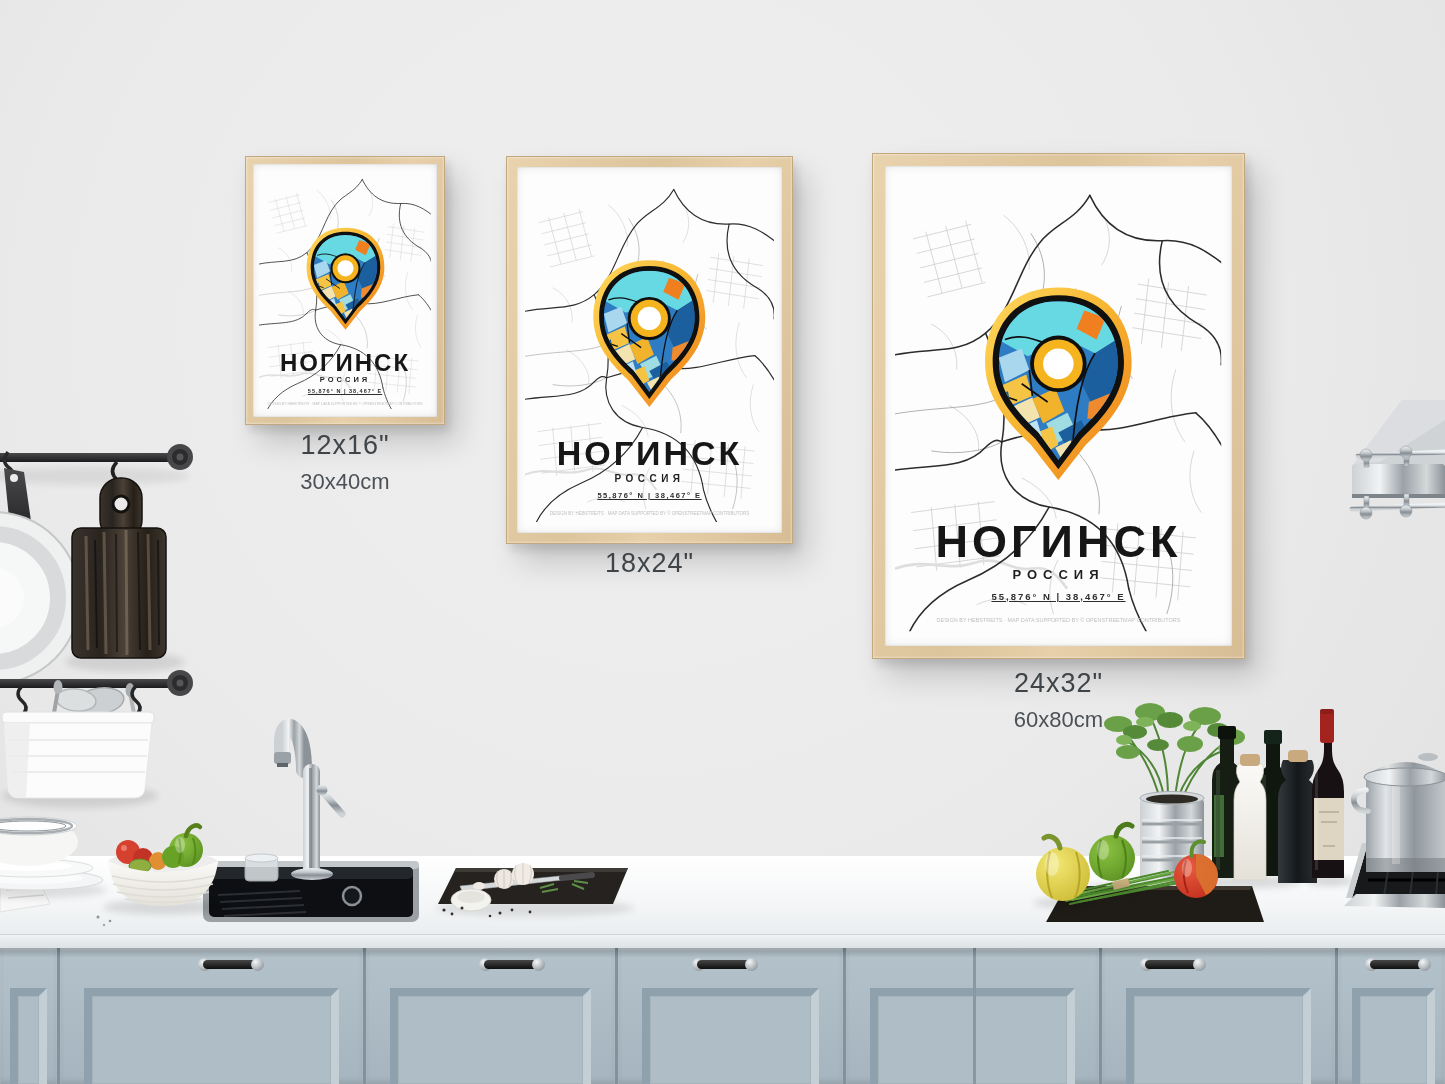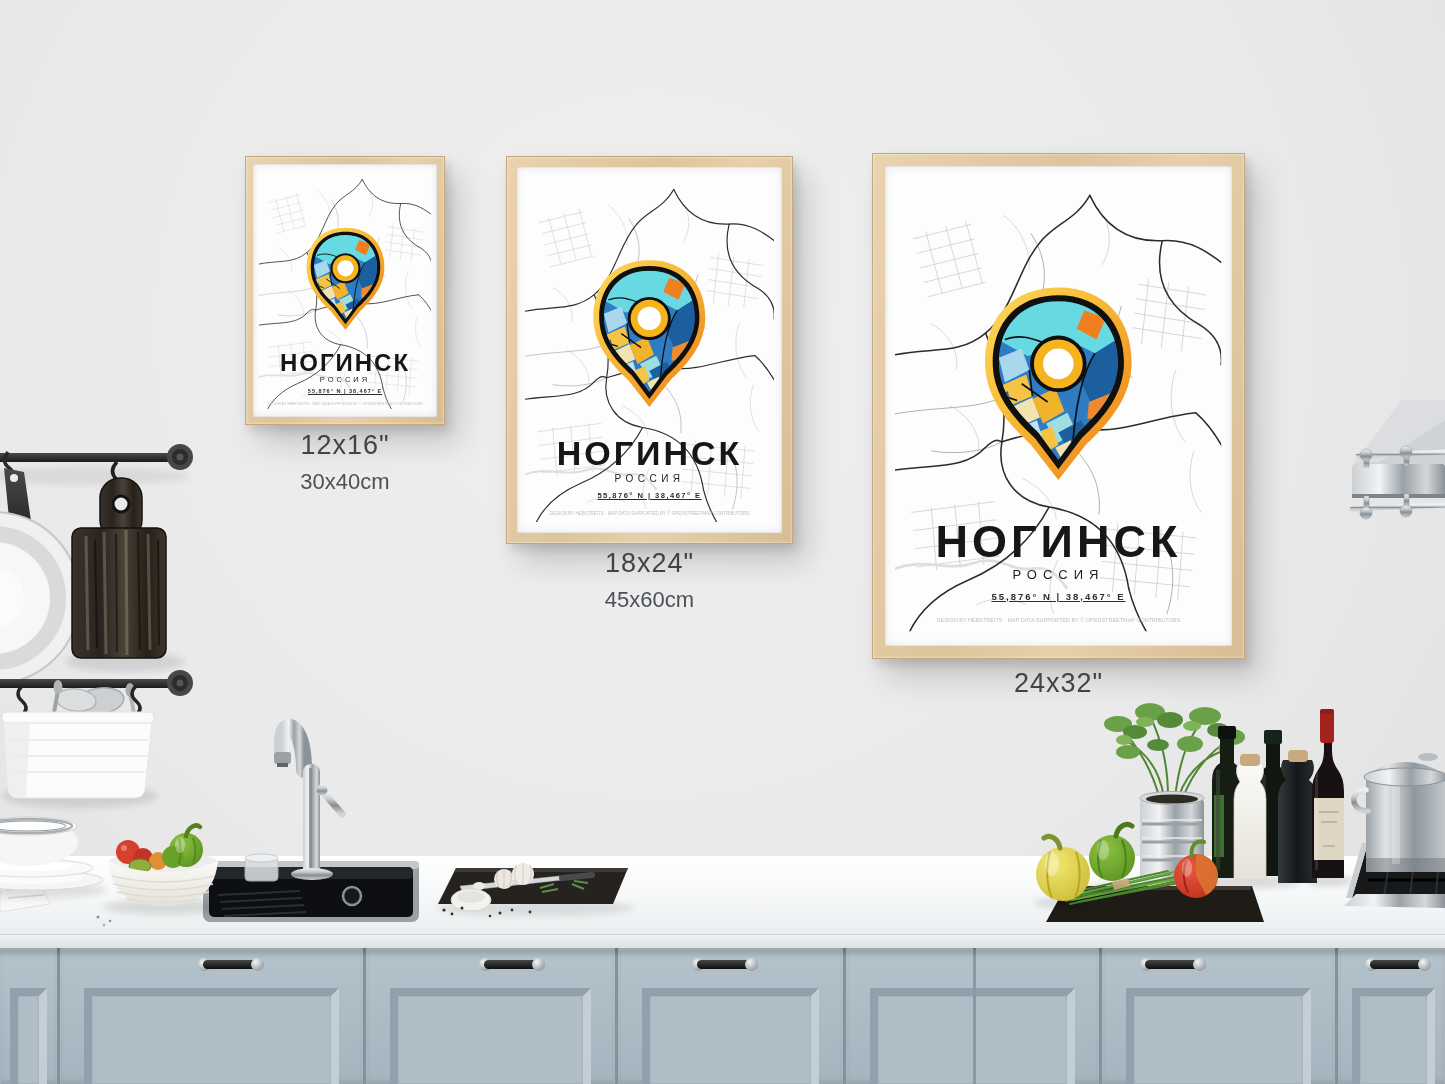--- a/index.html
+++ b/index.html
@@ -15,21 +15,21 @@
     box-shadow: inset 0 0 3px rgba(255,255,255,.7), 14px 18px 28px rgba(0,0,0,.17), 4px 6px 9px rgba(0,0,0,.12);}
   .poster-inner{position:absolute;background:#fdfdfd;overflow:hidden;
     box-shadow: inset 0 0 10px rgba(0,0,0,.10), inset 0 0 2px rgba(0,0,0,.18);}
   .poster-sm{left:245px;top:156px;width:200px;height:269px;} .poster-sm .poster-inner{inset:7px;}
   .poster-md{left:506px;top:156px;width:287px;height:388px;} .poster-md .poster-inner{inset:10px;}
   .poster-lg{left:872px;top:153px;width:373px;height:506px;} .poster-lg .poster-inner{inset:12px;}
   .map-svg{position:absolute;left:3%;top:3%;width:94%;height:94%;}
   .pin-svg{position:absolute;left:28%;top:25%;width:44%;height:42%;}
   .p-title,.p-country,.p-coords,.p-credit{position:absolute;left:0;right:0;text-align:center;color:#161616;white-space:nowrap;}
   .p-title{top:73%;font-weight:bold;}
-  .p-country{top:83.5%;font-weight:normal;color:#1f1f1f;}
+  .p-country{top:83.5%;font-weight:bold;color:#1f1f1f;}
   .p-coords{top:88.5%;font-weight:bold;color:#2e2e2e;text-decoration:underline;}
   .p-credit{top:94%;color:#bfbfbf;}
   .poster-sm .p-title{font-size:24px;letter-spacing:2px;}
   .poster-md .p-title{font-size:34px;letter-spacing:3px;}
   .poster-lg .p-title{font-size:45px;letter-spacing:4px;}
   .poster-sm .p-country{font-size:7.5px;letter-spacing:3px;}
   .poster-md .p-country{font-size:10px;letter-spacing:4.5px;}
   .poster-lg .p-country{font-size:13px;letter-spacing:6px;}
   .poster-sm .p-coords{font-size:5.5px;letter-spacing:1px;}
   .poster-md .p-coords{font-size:7.5px;letter-spacing:1.5px;}
@@ -246,24 +246,24 @@
       <div class="p-credit">DESIGN BY HEBSTREITS · MAP DATA SUPPORTED BY © OPENSTREETMAP CONTRIBUTORS</div>
     </div>
   </div>
 
   <div class="size-label label-0">
     <div class="in">12x16"</div>
     <div class="cm">30x40cm</div>
   </div>
   <div class="size-label label-1">
     <div class="in">18x24"</div>
-    <div class="cm">45x60cm</div>
   </div>
   <div class="size-label label-2">
     <div class="in">24x32"</div>
+    <div class="cm">60x80cm</div>
   </div>
 
   <div class="counter"></div>
   <div class="counter-lip"></div>
   <div class="cabinets">
     <div class="cab" style="left:0;width:57px">
         <div class="panel" style="left:10px;right:10px"></div>
       </div>
     <div class="cab" style="left:60px;width:303px">
         <div class="panel"></div>

